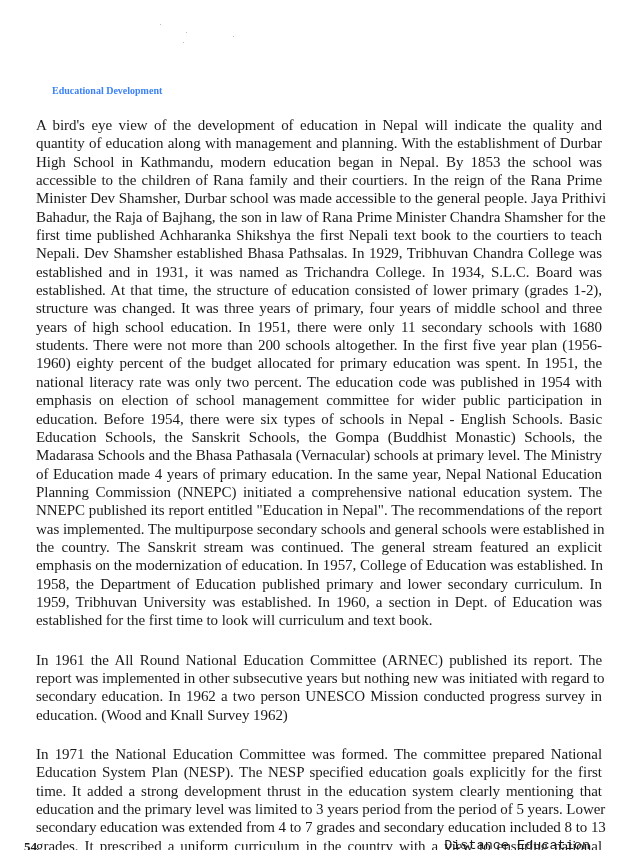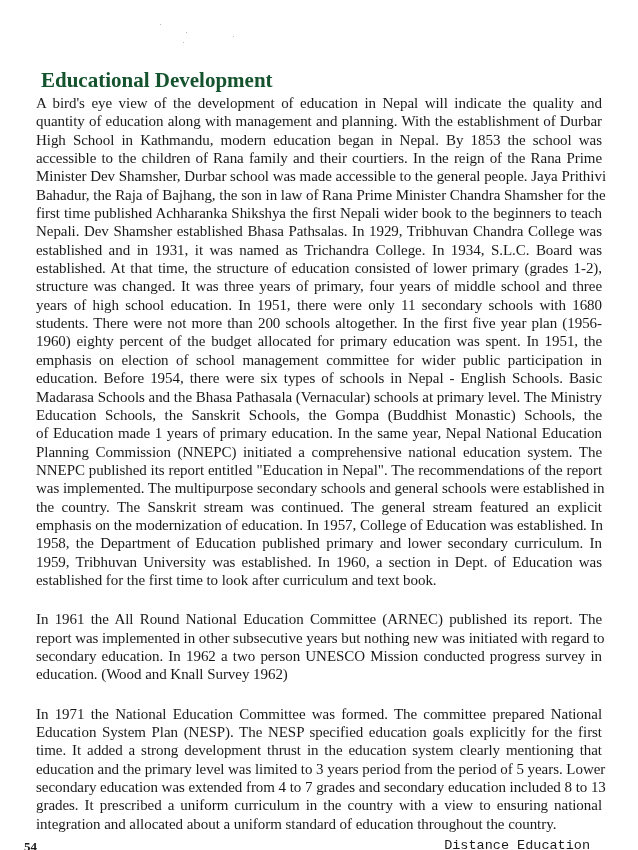--- a/index.html
+++ b/index.html
@@ -17,24 +17,24 @@
     }
     .page {
       position: absolute;
       left: 36px;
       top: 66px;
       width: 566px;
     }
     .heading {
       font-family: "Liberation Serif", serif;
       font-weight: bold;
-      font-size: 21px;
+      font-size: 10px;
       line-height: 18px;
-      margin: 5px;
-      color: #14532d;
+      margin: 16px;
+      color: #3b82f6;
     }
     .para {
       margin: 0;
       font-size: 15px;
       line-height: 18.35px;
       text-align: justify;
       text-align-last: justify;
       letter-spacing: -0.05px;
     }
     .line {
@@ -100,41 +100,42 @@
   <h2 class="heading">Educational Development</h2>
 
   <div id="paragraphs">
       <p class="para">
         <span class="line">A bird's eye view of the development of education in Nepal will indicate the quality and</span>
         <span class="line">quantity of education along with management and planning. With the establishment of Durbar</span>
         <span class="line">High School in Kathmandu,  modern education began in Nepal. By 1853 the school was</span>
         <span class="line">accessible to the children of Rana family and their courtiers. In the reign of the Rana Prime</span>
         <span class="line">Minister Dev Shamsher, Durbar school was made accessible to the general people. Jaya Prithivi</span>
         <span class="line">Bahadur, the Raja of Bajhang, the son in law of Rana Prime Minister Chandra Shamsher for the</span>
-        <span class="line">first time published Achharanka Shikshya the  first Nepali wider book to the beginners to teach</span>
+        <span class="line">first time published Achharanka Shikshya the  first Nepali text book to the courtiers to teach</span>
         <span class="line">Nepali. Dev Shamsher established Bhasa Pathsalas. In 1929, Tribhuvan Chandra College was</span>
         <span class="line">established and in 1931, it was named as Trichandra  College. In 1934, S.L.C. Board was</span>
         <span class="line">established. At that time, the structure of education consisted of lower primary (grades 1-2),</span>
         <span class="line">structure was changed. It was three years of primary, four years of middle school and three</span>
         <span class="line">years of high school education. In 1951, there were only 11 secondary schools with 1680</span>
         <span class="line">students. There were not more than 200 schools altogether. In the first five year plan (1956-</span>
         <span class="line">1960) eighty percent of the budget allocated for primary education was spent. In 1951, the</span>
+        <span class="line">national literacy rate was only two percent. The education code was published in 1954 with</span>
         <span class="line">emphasis on election of school management committee for wider public participation in</span>
         <span class="line">education. Before 1954, there were six types of schools in Nepal - English Schools. Basic</span>
+        <span class="line">Education Schools, the Sanskrit Schools, the Gompa (Buddhist Monastic) Schools, the</span>
         <span class="line">Madarasa Schools and the Bhasa Pathasala (Vernacular) schools at primary level. The Ministry</span>
-        <span class="line">Education Schools, the Sanskrit Schools, the Gompa (Buddhist Monastic) Schools, the</span>
-        <span class="line">of Education made 1 years of primary education. In the same year, Nepal National Education</span>
+        <span class="line">of Education made 4 years of primary education. In the same year, Nepal National Education</span>
         <span class="line">Planning Commission (NNEPC) initiated a comprehensive national education system. The</span>
         <span class="line">NNEPC published its report entitled "Education in Nepal". The recommendations of the report</span>
         <span class="line">was implemented. The multipurpose secondary schools and general schools were established in</span>
         <span class="line">the country. The Sanskrit stream was continued. The general stream featured an explicit</span>
         <span class="line">emphasis on the modernization of education. In 1957, College of Education was established. In</span>
         <span class="line">1958, the Department of Education  published primary and lower secondary curriculum. In</span>
         <span class="line">1959, Tribhuvan University was established. In 1960, a section in Dept. of Education was</span>
-        <span class="line last">established for the first time to look after curriculum and text book.</span>
+        <span class="line last">established for the first time to look will curriculum and text book.</span>
       </p>
       <p class="para">
         <span class="line">In 1961 the All Round National Education Committee (ARNEC) published its report. The</span>
         <span class="line">report was implemented in other subsecutive years but nothing new was initiated with regard to</span>
         <span class="line">secondary education. In 1962 a two person UNESCO Mission conducted progress survey in</span>
         <span class="line last">education. (Wood and Knall Survey 1962)</span>
       </p>
       <p class="para">
         <span class="line">In 1971 the National Education Committee was formed. The committee prepared National</span>
         <span class="line">Education System Plan (NESP). The NESP specified education goals explicitly for the first</span>

